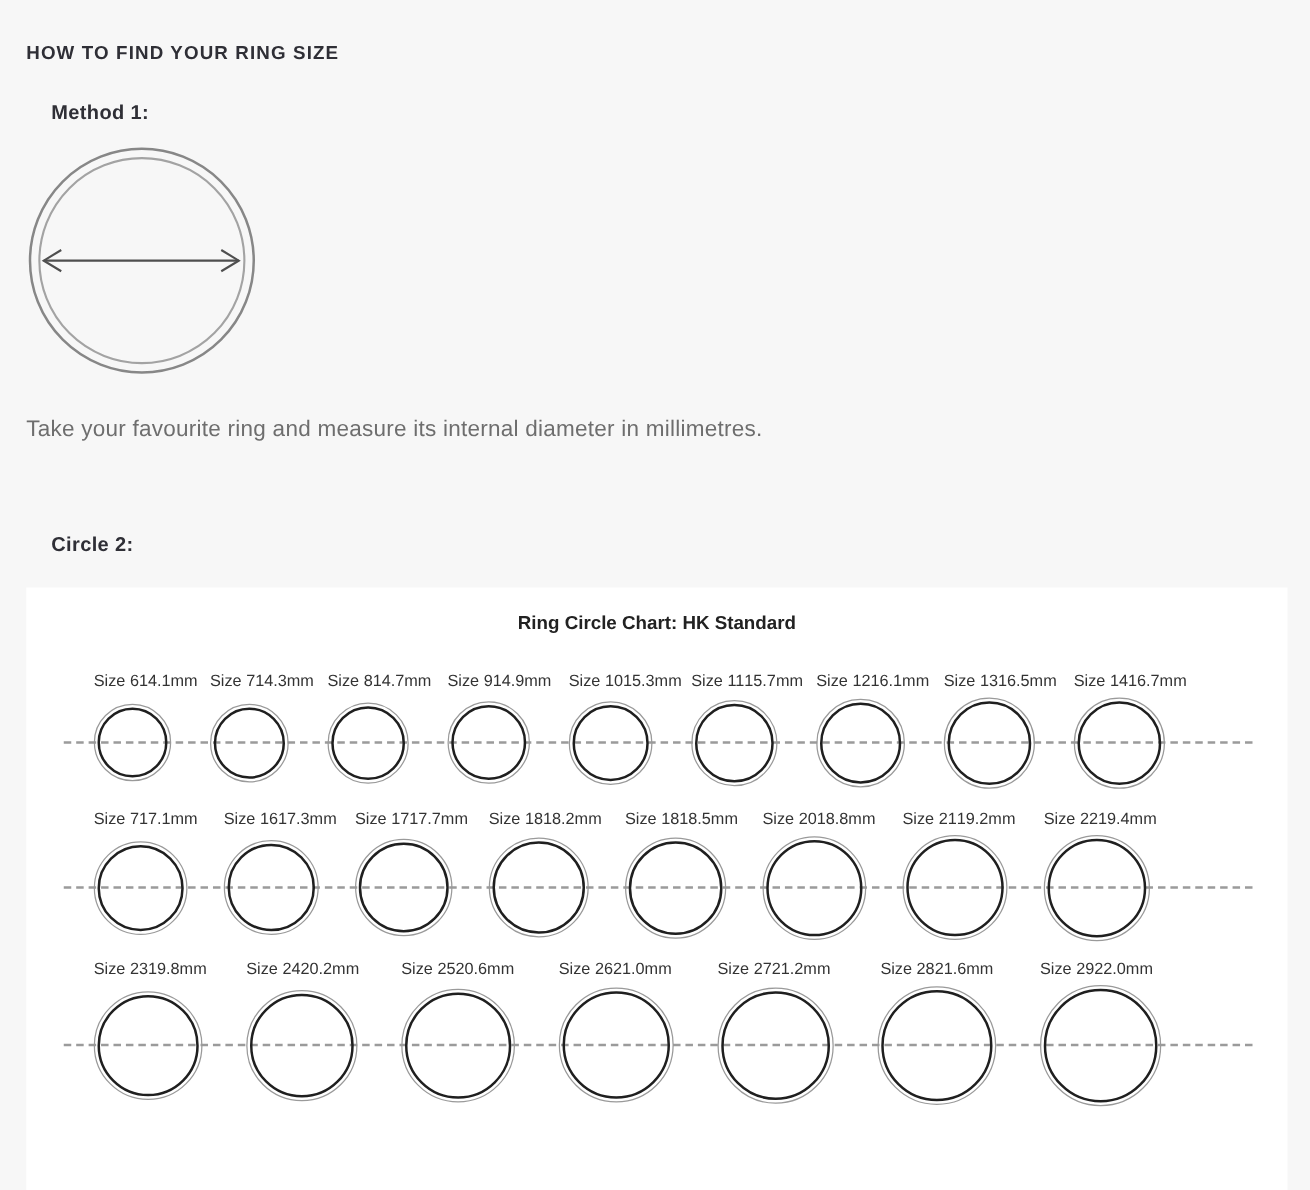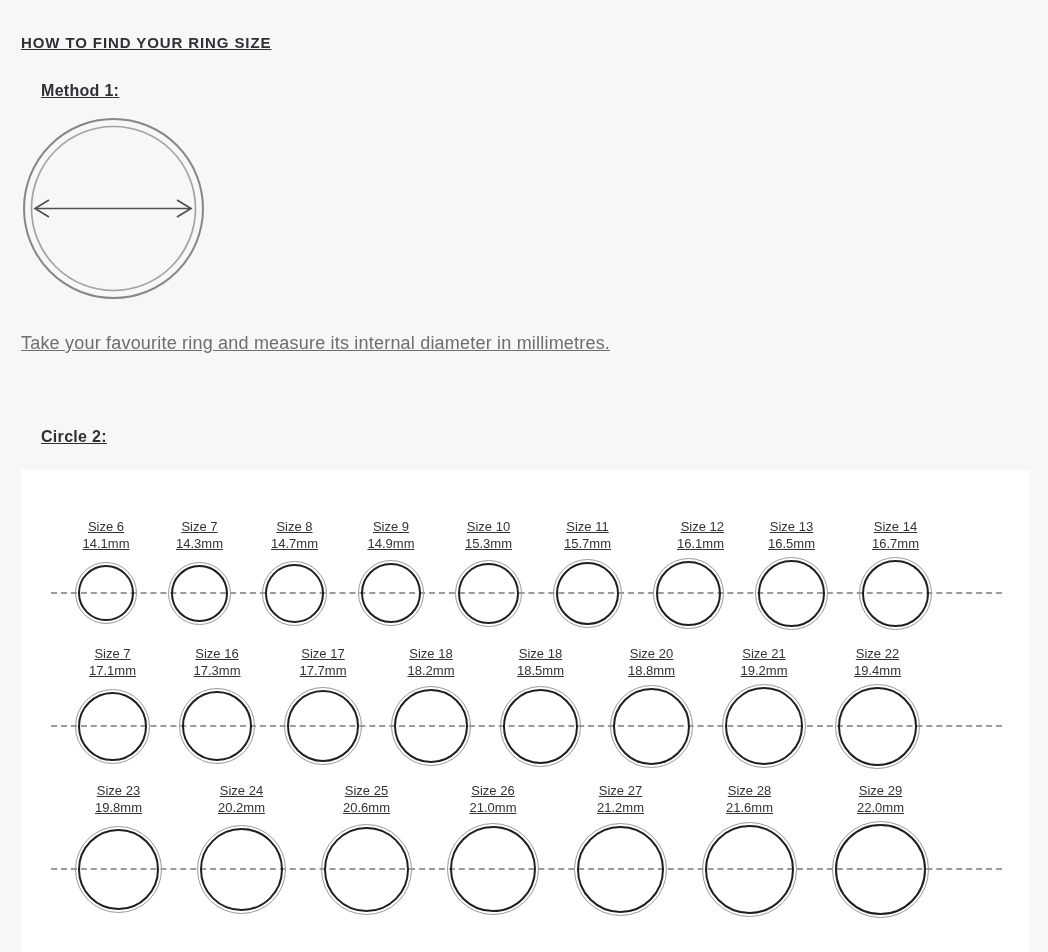--- a/index.html
+++ b/index.html
@@ -2,21 +2,21 @@
 <html><head>
 <meta charset="utf-8">
 <style>
   html,body{margin:0;padding:0;}
   body{
     width:1048px;height:952px;position:relative;overflow:hidden;
     background:#f7f7f7;
     font-family:"Liberation Sans", sans-serif;
     color:#32323a;
   }
-  .abs{position:absolute;text-decoration:underline;}
+  .abs{position:absolute;}
   .page-heading{
     left:21px;top:34px;
     font-size:15px;font-weight:bold;letter-spacing:.9px;color:#2f2f36;
   }
   .method-label{
     left:21px;font-size:16px;font-weight:bold;color:#2f2f36;letter-spacing:.3px;margin-left:20px;
   }
   .method-1{top:82px;}
   .method-2{top:428px;}
   .ring-diagram{left:22px;top:117px;width:183px;height:183px;}
@@ -28,21 +28,21 @@
     box-sizing:border-box;padding-top:20px;
   }
   .chart-title{
     text-align:center;font-size:15px;font-weight:bold;color:#222222;
     line-height:18px;
   }
   .labels-row{
     display:flex;align-items:flex-start;padding-left:54px;
   }
   .label-item{
-    flex:0 0 auto;display:flex;flex-direction:column;align-items:center;
+    flex:0 0 auto;display:flex;align-items:center;
     font-size:13px;line-height:17px;color:#333333;white-space:nowrap;
   }
   .circles-strip{
     display:flex;align-items:center;padding-left:54px;position:relative;
     margin-top:4px;
   }
   .guide-dash{
     position:absolute;left:30px;right:28px;top:50%;height:0;
     border-top:2px dashed #9b9b9b;margin-top:-1px;
   }
@@ -73,20 +73,21 @@
       <polyline points="155,83 169,91.5 155,100"></polyline>
     </g>
   </svg>
 </div>
 
 <div class="abs caption">Take your favourite ring and measure its internal diameter in millimetres.</div>
 
 <div class="abs method-label method-2">Circle 2:</div>
 
 <div class="abs chart-panel">
+  <div class="chart-title">Ring Circle Chart: HK Standard</div>
   <div id="chart-rows">
       <div class="labels-row" style="column-gap: 31px; margin-top: 28px;">
         <div class="label-item" style="width: 62px;">
           <div class="">Size 6</div>
           <div class="">14.1mm</div>
         </div>
         <div class="label-item" style="width: 63px;">
           <div class="">Size 7</div>
           <div class="">14.3mm</div>
         </div>

